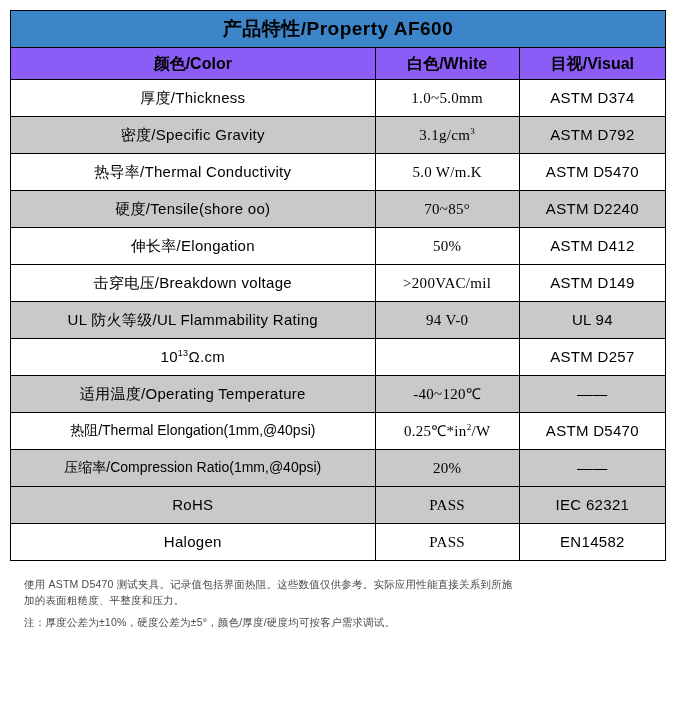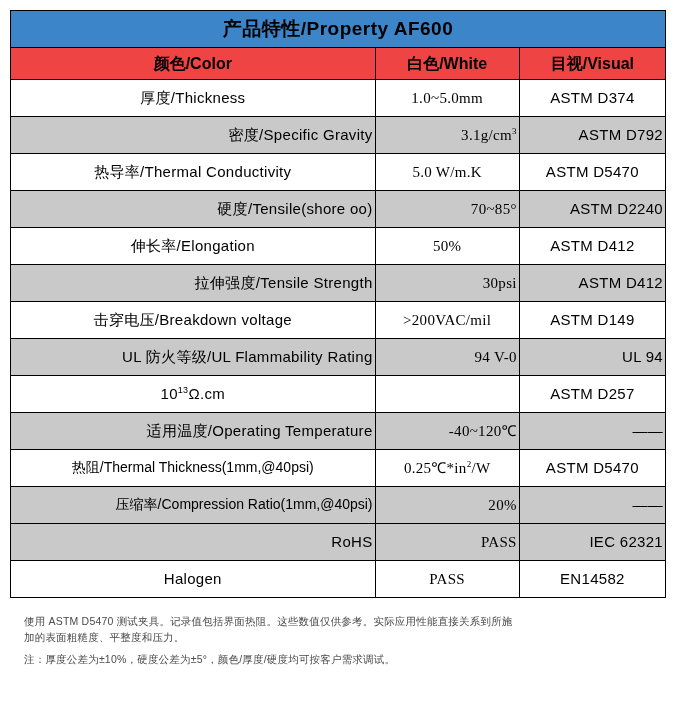--- a/index.html
+++ b/index.html
@@ -36,31 +36,31 @@
   }
   .title-row td {
     background: #3B85C8;
     color: #000;
     font-size: 19px;
     font-weight: bold;
     height: 36px;
     letter-spacing: 0.5px;
   }
   .hdr-row td {
-    background: #ef4444;
+    background: #8b5cf6;
     font-weight: bold;
     font-size: 16px;
     height: 31px;
   }
   .row td {
     height: 36px;
     font-size: 15px;
   }
   .row.light td { background: #ffffff; }
-  .row.shade td { background: #C9C9C9; text-align: right; }
+  .row.shade td { background: #C9C9C9; }
   .col-prop { width: 364px; }
   .col-val  { width: 144px; }
   .col-test { width: 146px; }
   .prop-cell {
     font-size: 15.5px;
     letter-spacing: 0.3px;
     margin-left: 40px;
   }
   .prop-cell.small {
     font-size: 14px;
@@ -139,25 +139,20 @@
         <td class="val-cell">70~85°</td>
         <td class="test-cell">ASTM D2240</td>
       </tr>
 
       <tr class="row light">
         <td class="prop-cell">伸长率/Elongation</td>
         <td class="val-cell">50%</td>
         <td class="test-cell">ASTM D412</td>
       </tr>
 
-      <tr class="row shade">
-        <td class="prop-cell">拉伸强度/Tensile Strength</td>
-        <td class="val-cell">30psi</td>
-        <td class="test-cell">ASTM D412</td>
-      </tr>
 
       <tr class="row light">
         <td class="prop-cell">击穿电压/Breakdown voltage</td>
         <td class="val-cell">&gt;200VAC/mil</td>
         <td class="test-cell">ASTM D149</td>
       </tr>
 
       <tr class="row shade">
         <td class="prop-cell">UL 防火等级/UL Flammability Rating</td>
         <td class="val-cell">94 V-0</td>
@@ -170,21 +165,21 @@
         <td class="test-cell">ASTM D257</td>
       </tr>
 
       <tr class="row shade">
         <td class="prop-cell">适用温度/Operating Temperature</td>
         <td class="val-cell">-40~120℃</td>
         <td class="test-cell plain">——</td>
       </tr>
 
       <tr class="row light">
-        <td class="prop-cell small">热阻/Thermal Thickness(1mm,@40psi)</td>
+        <td class="prop-cell small">热阻/Thermal Elongation(1mm,@40psi)</td>
         <td class="val-cell"><span>0.25℃*in</span><sup>2</sup><span>/W</span></td>
         <td class="test-cell">ASTM D5470</td>
       </tr>
 
       <tr class="row shade">
         <td class="prop-cell small">压缩率/Compression Ratio(1mm,@40psi)</td>
         <td class="val-cell">20%</td>
         <td class="test-cell plain">——</td>
       </tr>
 

